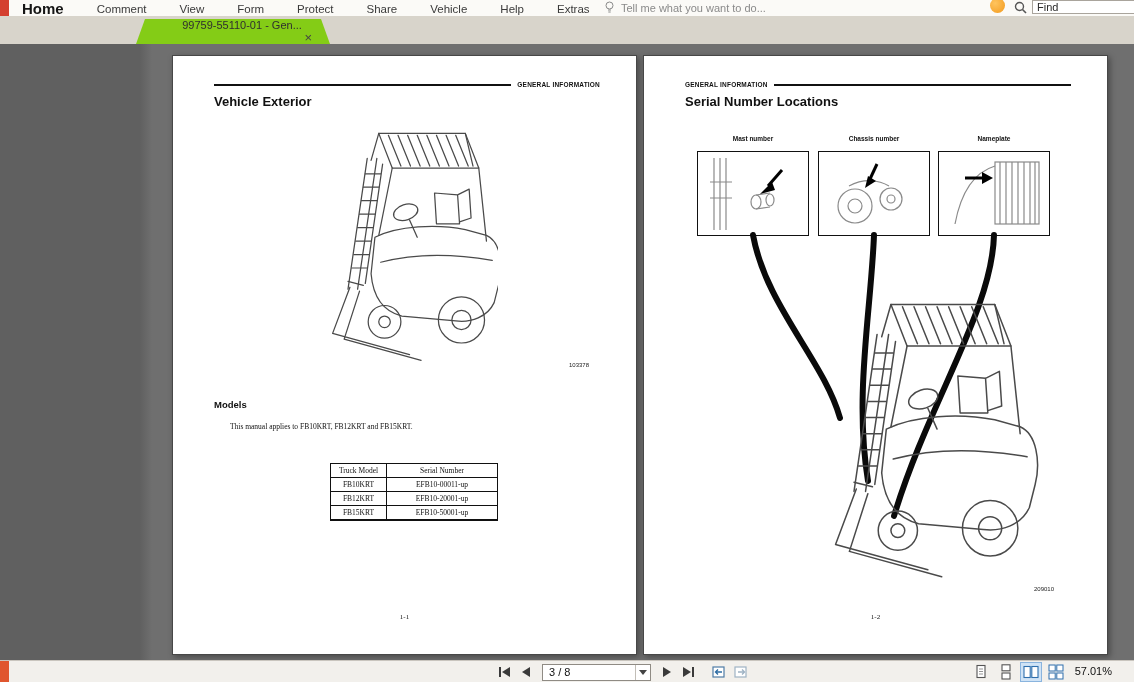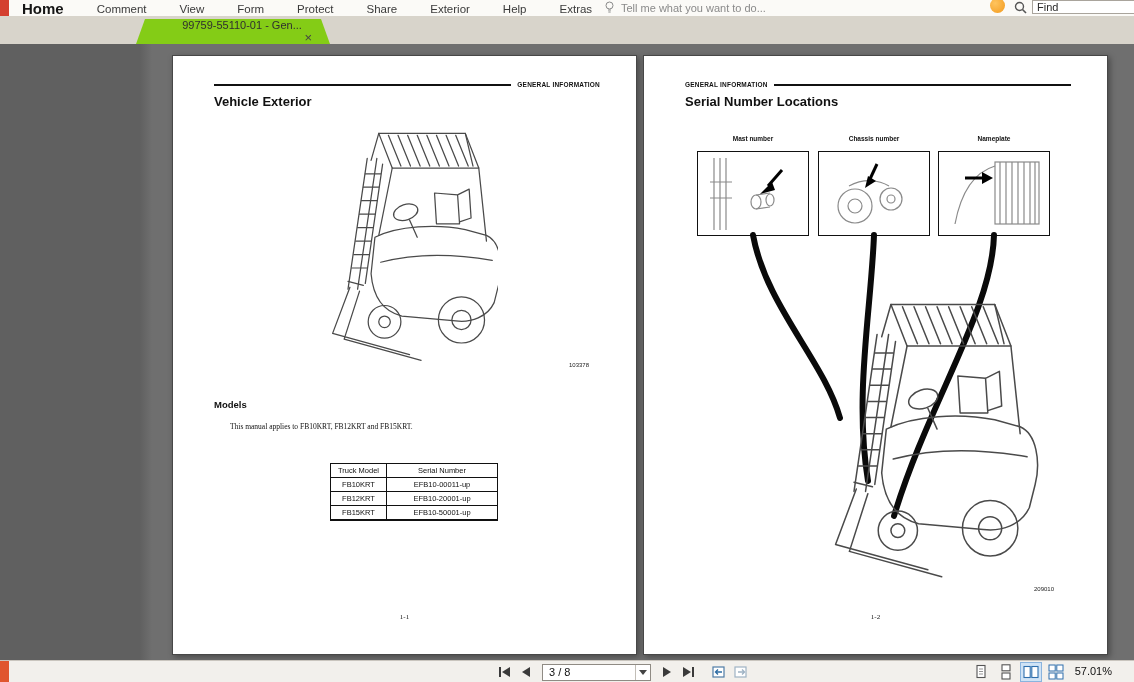--- a/index.html
+++ b/index.html
@@ -49,21 +49,21 @@
   .pg-num { position:absolute; bottom:33px; left:0; right:0; text-align:center; font-size:7px;
     font-family:"Liberation Serif", serif; color:#111; }
 
   .forklift-left  { position:absolute; left:100px; top:62px;  width:225px; height:250px; }
   .forklift-right { position:absolute; left:95px;  top:230px; width:320px; height:300px; }
 
   .models-title { position:absolute; left:41px; top:343px; font-size:9.5px; font-weight:bold; color:#111; }
   .models-text  { position:absolute; left:57px; top:366px; font-size:7.5px; font-family:"Liberation Serif", serif; color:#111; }
 
   .spec-table { position:absolute; left:157px; top:407px; border-collapse:collapse;
-    font-family:Liberation Sans, sans-serif; font-size:7.5px; color:#111; }
+    font-family:Liberation Serif, serif; font-size:7.5px; color:#111; }
   .spec-table th, .spec-table td { border:1px solid #111; padding:2px 0; text-align:center; font-weight:normal; }
   .spec-table th:first-child, .spec-table td:first-child { width:56px; }
   .spec-table th:last-child,  .spec-table td:last-child  { width:111px; }
   .spec-table { border-bottom:2px solid #111; }
 
   .thumb-label { position:absolute; top:79px; width:112px; text-align:center; font-size:6.5px; font-weight:bold; color:#111; }
   .thumb-box { position:absolute; top:95px; width:112px; height:85px; border:1px solid #111; background:#fff; }
   .tl-1 { left:53px; } .tl-2 { left:174px; } .tl-3 { left:294px; }
   .leader-svg { position:absolute; left:0; top:0; width:463px; height:598px; pointer-events:none; }
 
@@ -89,21 +89,21 @@
 
 <div class="menubar">
   <div class="corner-strip"></div>
   <div class="menu-items">
     <span class="menu-item active">Home</span>
     <span class="menu-item">Comment</span>
     <span class="menu-item">View</span>
     <span class="menu-item">Form</span>
     <span class="menu-item">Protect</span>
     <span class="menu-item">Share</span>
-    <span class="menu-item">Exterior</span>
+    <span class="menu-item">Vehicle</span>
     <span class="menu-item">Help</span>
     <span class="menu-item">Extras</span>
   </div>
   <div class="tell-me">
     <svg width="11" height="13" viewBox="0 0 11 13">
       <circle cx="5.5" cy="4.5" r="3.5" fill="none" stroke="#8a8a8a" stroke-width="1"></circle>
       <path d="M4,9 h3 M4.3,11 h2.4" stroke="#8a8a8a" stroke-width="1" fill="none"></path>
     </svg>
     <span>Tell me what you want to do...</span>
   </div>

